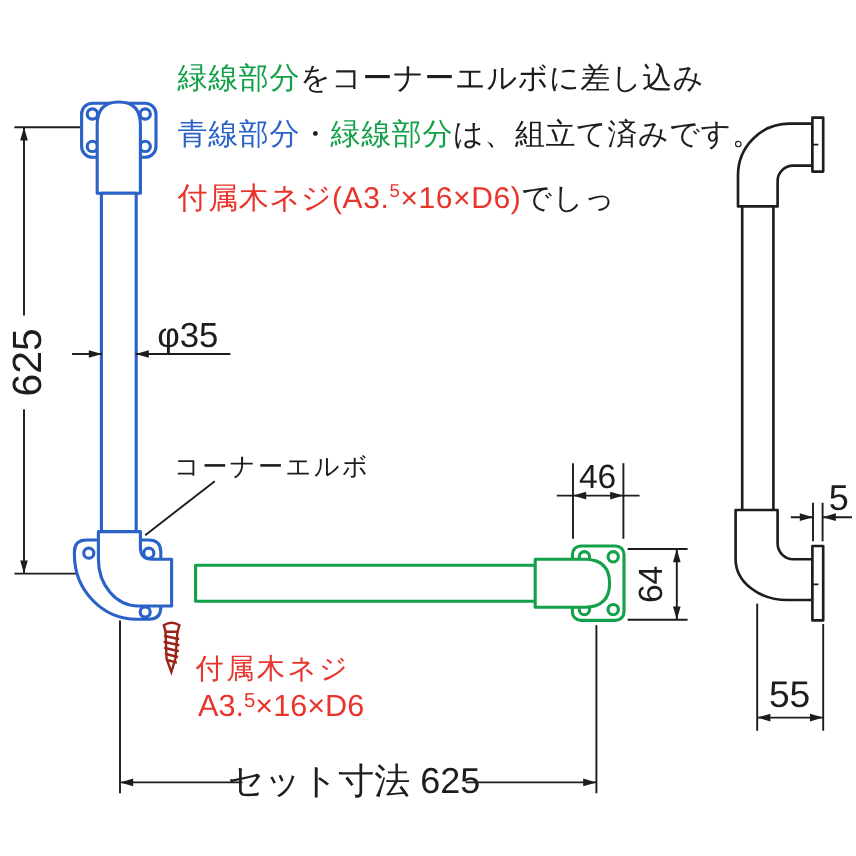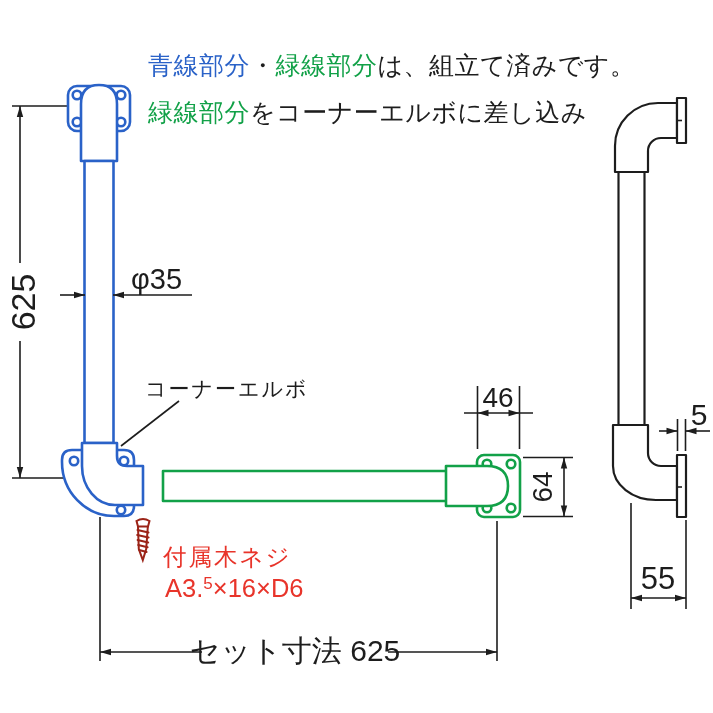--- a/index.html
+++ b/index.html
@@ -163,17 +163,18 @@
         <line class="dim-line" x1="686" y1="520" x2="686" y2="609"></line>
         <line class="dim-line" x1="631" y1="598" x2="686" y2="598"></line>
         <polygon class="arrow" points="631,598 642,594.8 642,601.2"></polygon>
         <polygon class="arrow" points="686,598 675,594.8 675,601.2"></polygon>
         <text x="658" y="589" font-size="31" text-anchor="middle">55</text>
       </g>
     </g>
   </svg>
 
   <div class="note">
+    <div><span class="c-green">緑線部分</span><span>をコーナーエルボに差し込み</span></div>
     <div><span class="c-blue">青線部分</span><span>・</span><span class="c-green">緑線部分</span><span>は、組立て済みです。</span></div>
-    <div><span class="c-green">緑線部分</span><span>をコーナーエルボに差し込み</span></div>
+    <div><span class="c-red">付属木ネジ(A3.</span><span class="c-red sup">5</span><span class="c-red">×16×D6)</span><span>でしっ</span></div>
   </div>
 
 </div>
 
 </body></html>

